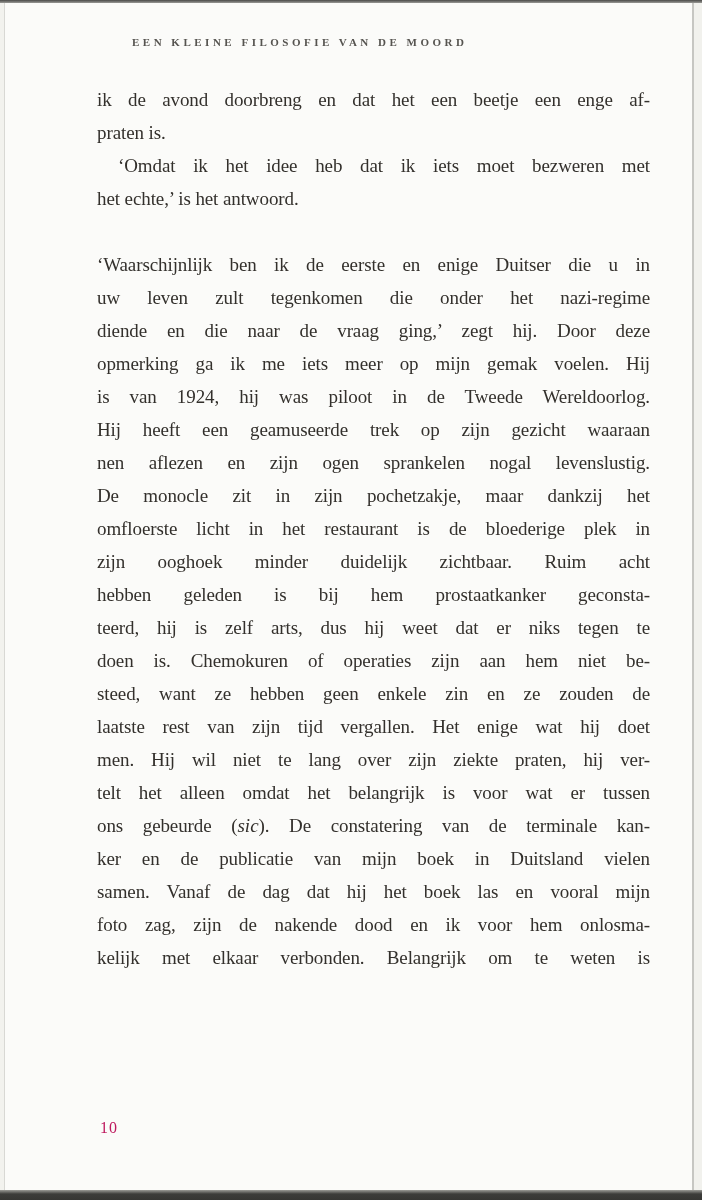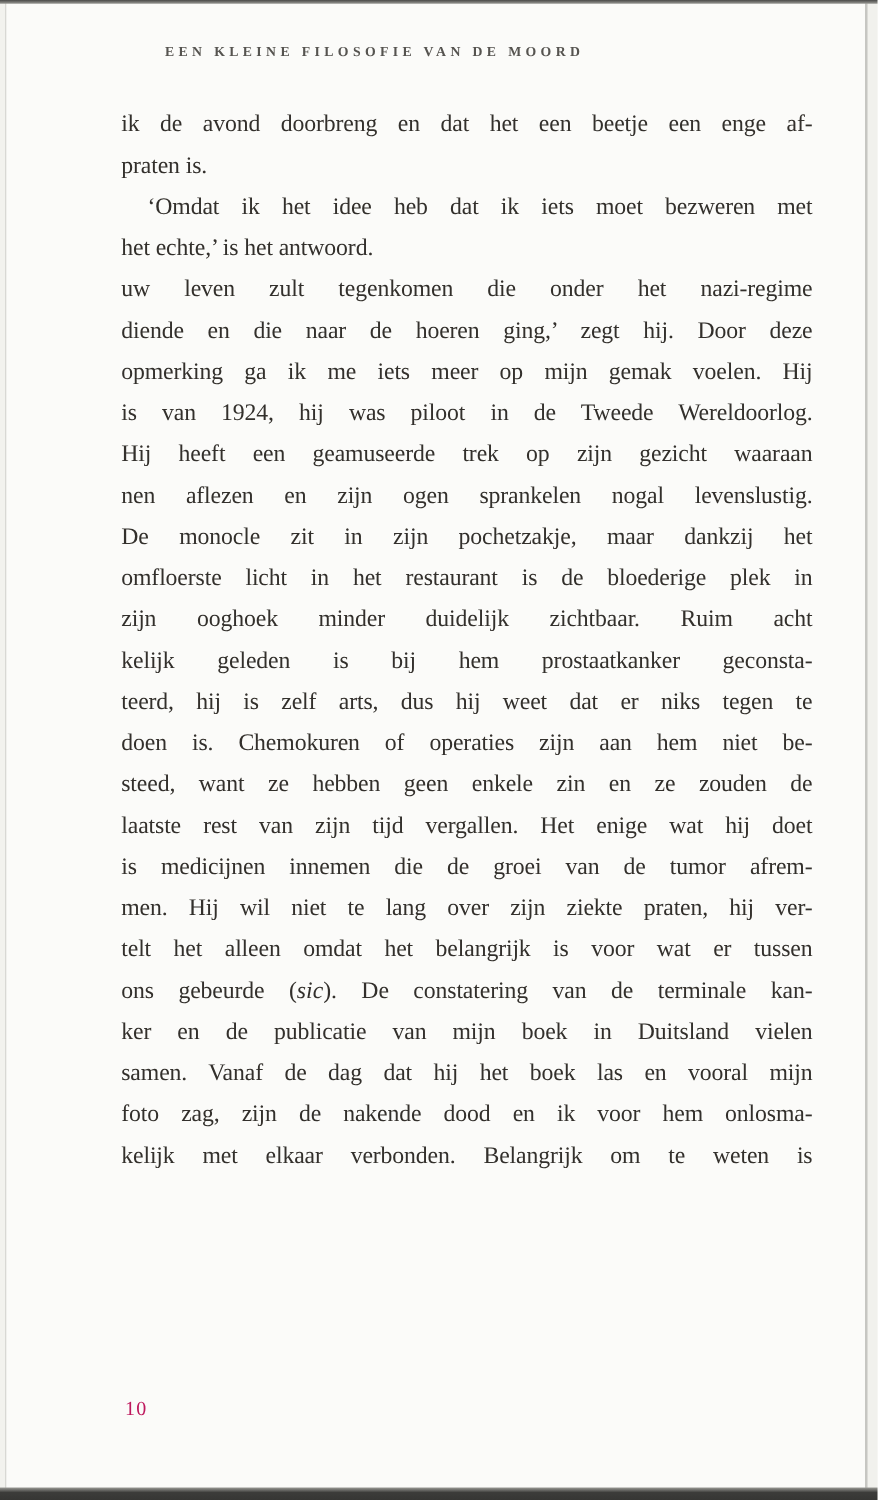--- a/index.html
+++ b/index.html
@@ -69,35 +69,35 @@
 <div class="edge-top"></div>
 <div class="edge-bottom"></div>
 
 <div class="running-header">EEN KLEINE FILOSOFIE VAN DE MOORD</div>
 
 <div class="text-block">
     <div class="line">ik de avond doorbreng en dat het een beetje een enge af-</div>
     <div class="line para-end">praten is.</div>
     <div class="line indent">‘Omdat ik het idee heb dat ik iets moet bezweren met</div>
     <div class="line para-end">het echte,’ is het antwoord.</div>
+    <div class="line gap-before">‘Waarschijnlijk ben ik de eerste en enige Duitser die u in</div>
     <div class="line">uw leven zult tegenkomen die onder het nazi-regime</div>
-    <div class="line">diende en die naar de hoeren ging,’ zegt hij. Door deze</div>
+    <div class="line">diende en die naar de vraag ging,’ zegt hij. Door deze</div>
     <div class="line">opmerking ga ik me iets meer op mijn gemak voelen. Hij</div>
     <div class="line">is van 1924, hij was piloot in de Tweede Wereldoorlog.</div>
     <div class="line">Hij heeft een geamuseerde trek op zijn gezicht waaraan</div>
     <div class="line">nen aflezen en zijn ogen sprankelen nogal levenslustig.</div>
     <div class="line">De monocle zit in zijn pochetzakje, maar dankzij het</div>
     <div class="line">omfloerste licht in het restaurant is de bloederige plek in</div>
     <div class="line">zijn ooghoek minder duidelijk zichtbaar. Ruim acht</div>
-    <div class="line">kelijk geleden is bij hem prostaatkanker geconsta-</div>
+    <div class="line">hebben geleden is bij hem prostaatkanker geconsta-</div>
     <div class="line">teerd, hij is zelf arts, dus hij weet dat er niks tegen te</div>
     <div class="line">doen is. Chemokuren of operaties zijn aan hem niet be-</div>
     <div class="line">steed, want ze hebben geen enkele zin en ze zouden de</div>
     <div class="line">laatste rest van zijn tijd vergallen. Het enige wat hij doet</div>
-    <div class="line">is medicijnen innemen die de groei van de tumor afrem-</div>
     <div class="line">men. Hij wil niet te lang over zijn ziekte praten, hij ver-</div>
     <div class="line">telt het alleen omdat het belangrijk is voor wat er tussen</div>
     <div class="line">ons gebeurde (<i>sic</i>). De constatering van de terminale kan-</div>
     <div class="line">ker en de publicatie van mijn boek in Duitsland vielen</div>
     <div class="line">samen. Vanaf de dag dat hij het boek las en vooral mijn</div>
     <div class="line">foto zag, zijn de nakende dood en ik voor hem onlosma-</div>
     <div class="line">kelijk met elkaar verbonden. Belangrijk om te weten is</div>
   </div>
 
 <div class="page-number">10</div>

